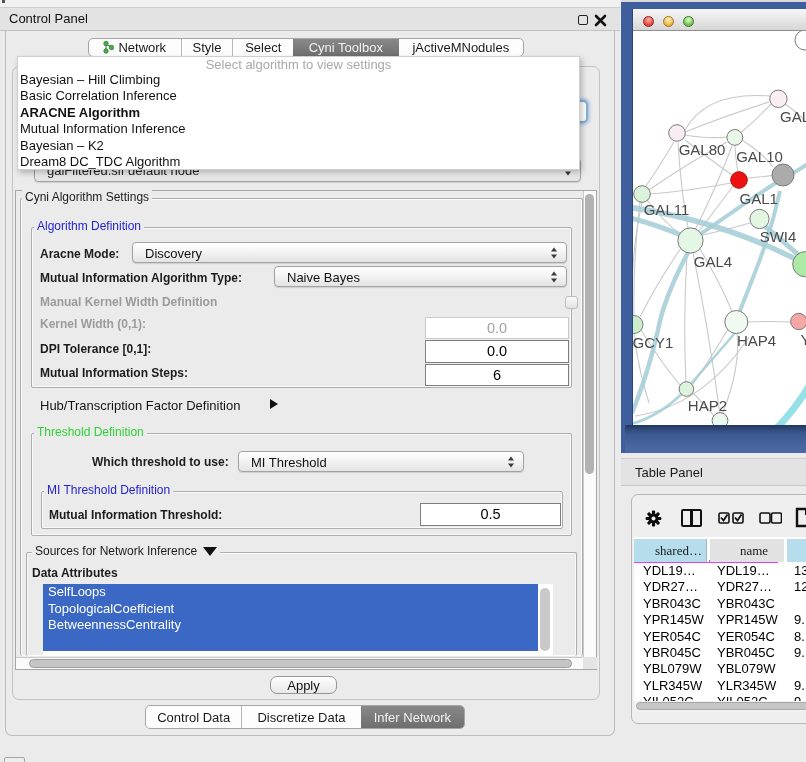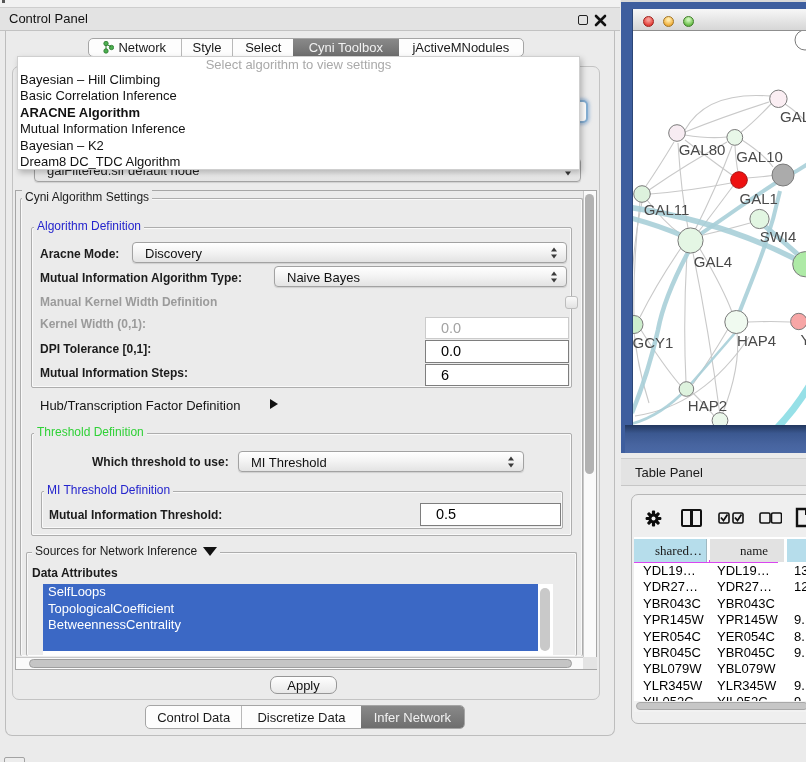--- a/index.html
+++ b/index.html
@@ -5,21 +5,21 @@
 html,body{width:806px;height:762px;overflow:hidden;}
 body{position:relative;background:#ebebeb;font-family:"Liberation Sans",sans-serif;}
 .abs{position:absolute;}
 .blab{font-weight:bold;font-size:12px;color:#1c1c1c;}
 .glab{font-weight:bold;font-size:12px;color:#9b9b9b;}
 .combo{position:absolute;border:1px solid #a2a2a2;border-radius:4px;background:linear-gradient(#ffffff,#f4f4f4 45%,#e3e3e3);box-shadow:0 1px 1px rgba(0,0,0,0.12);}
 .combo .ct{position:absolute;left:12px;top:50%;transform:translateY(-50%);font-size:13px;color:#111;}
 .spin{position:absolute;right:8px;top:50%;width:7px;height:11px;transform:translateY(-50%);}
 .spin:before{content:"";position:absolute;left:0;top:0;border-left:3.5px solid transparent;border-right:3.5px solid transparent;border-bottom:4.5px solid #3a3a3a;}
 .spin:after{content:"";position:absolute;left:0;bottom:0;border-left:3.5px solid transparent;border-right:3.5px solid transparent;border-top:4.5px solid #3a3a3a;}
-.field{position:absolute;background:#fff;border:1px solid #7e7e7e;font-size:14.5px;color:#000;text-align:left;padding:0 15px;line-height:21px;}
+.field{position:absolute;background:#fff;border:1px solid #7e7e7e;font-size:14.5px;color:#000;text-align:center;padding:0 5px;line-height:21px;}
 .group{position:absolute;border:1px solid #adadad;border-radius:2px;box-shadow:inset 0 0 0 1px rgba(255,255,255,0.7);}
 .gtitle{position:absolute;top:-8px;background:#ebebeb;padding:0 3px;font-size:12px;line-height:15px;white-space:nowrap;}
 .tabs{position:absolute;display:flex;background:#fdfdfd;border:1px solid #a5a5a5;border-radius:5px;overflow:hidden;}
 .tab{font-size:13px;color:#1a1a1a;display:flex;align-items:center;justify-content:center;white-space:nowrap;border-left:1px solid #b9b9b9;}
 .tab:first-child{border-left:none;}
 .tab.sel{background:linear-gradient(#898989,#6e6e6e);color:#f1f1f1;border-left:none;text-align:right;}
 .tab.sel+.tab{border-left:none;}
 </style></head>
 <body>
 

